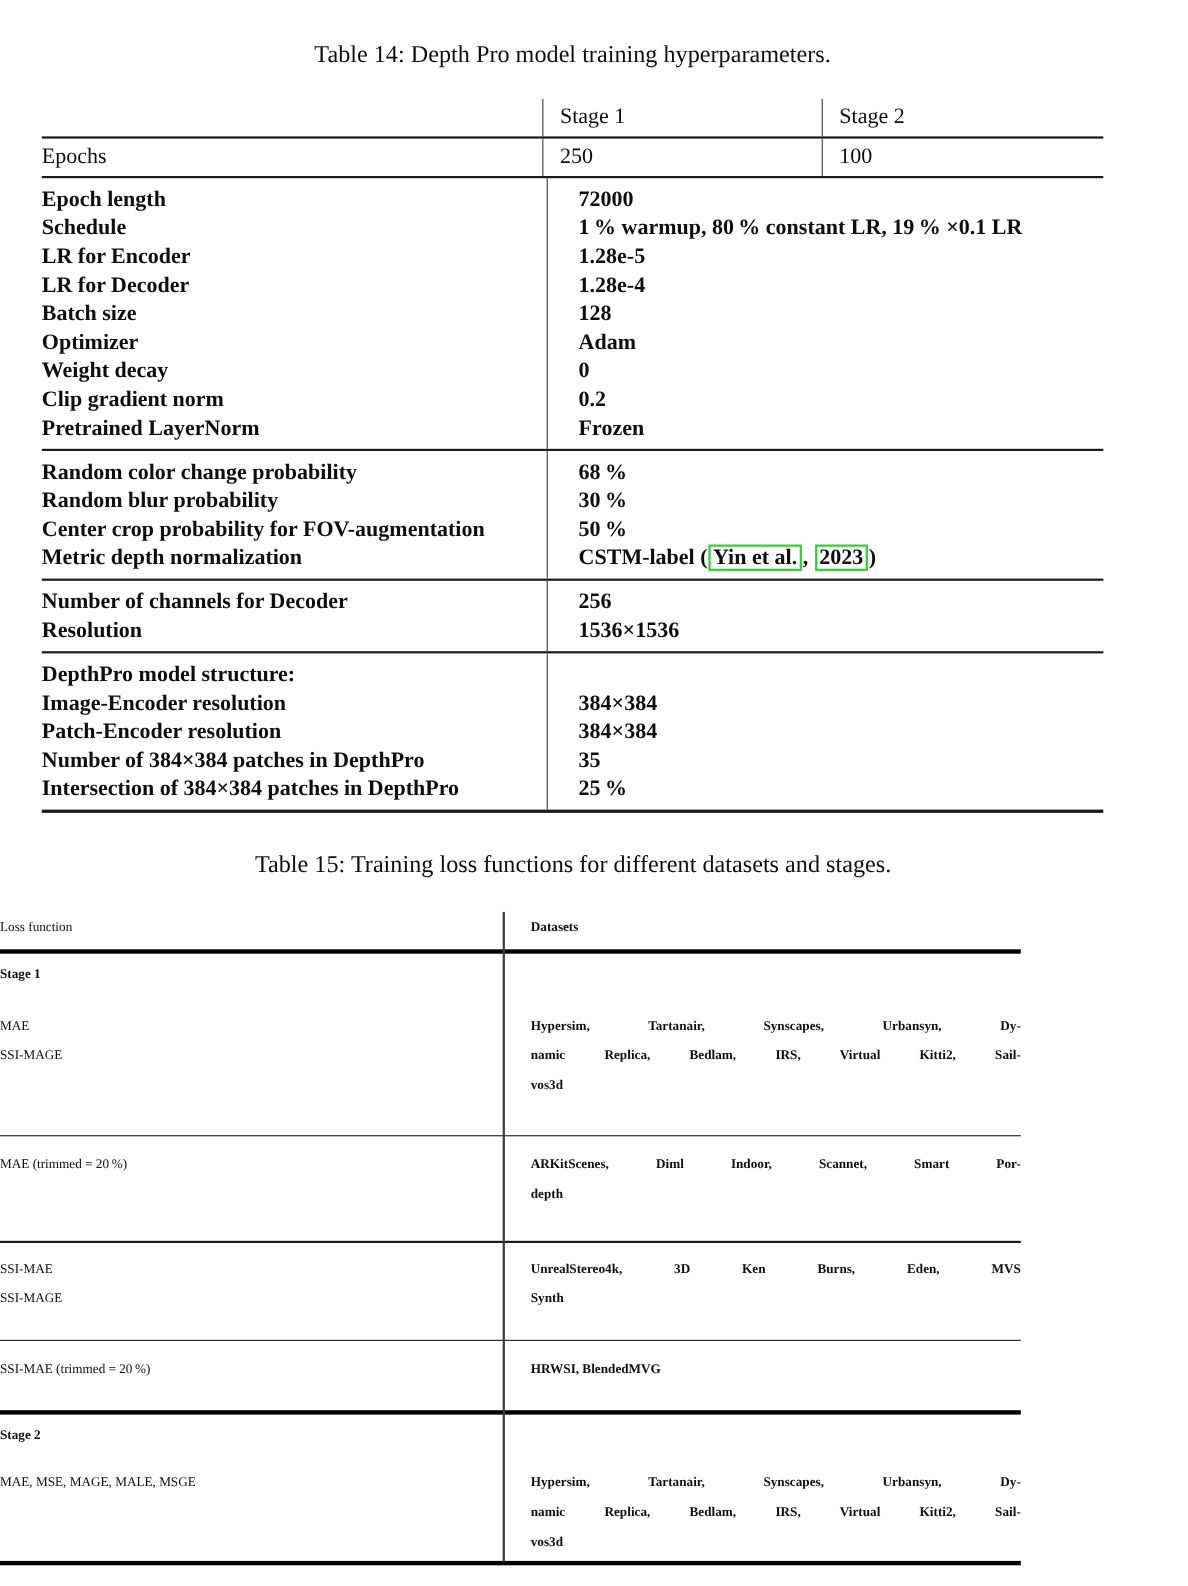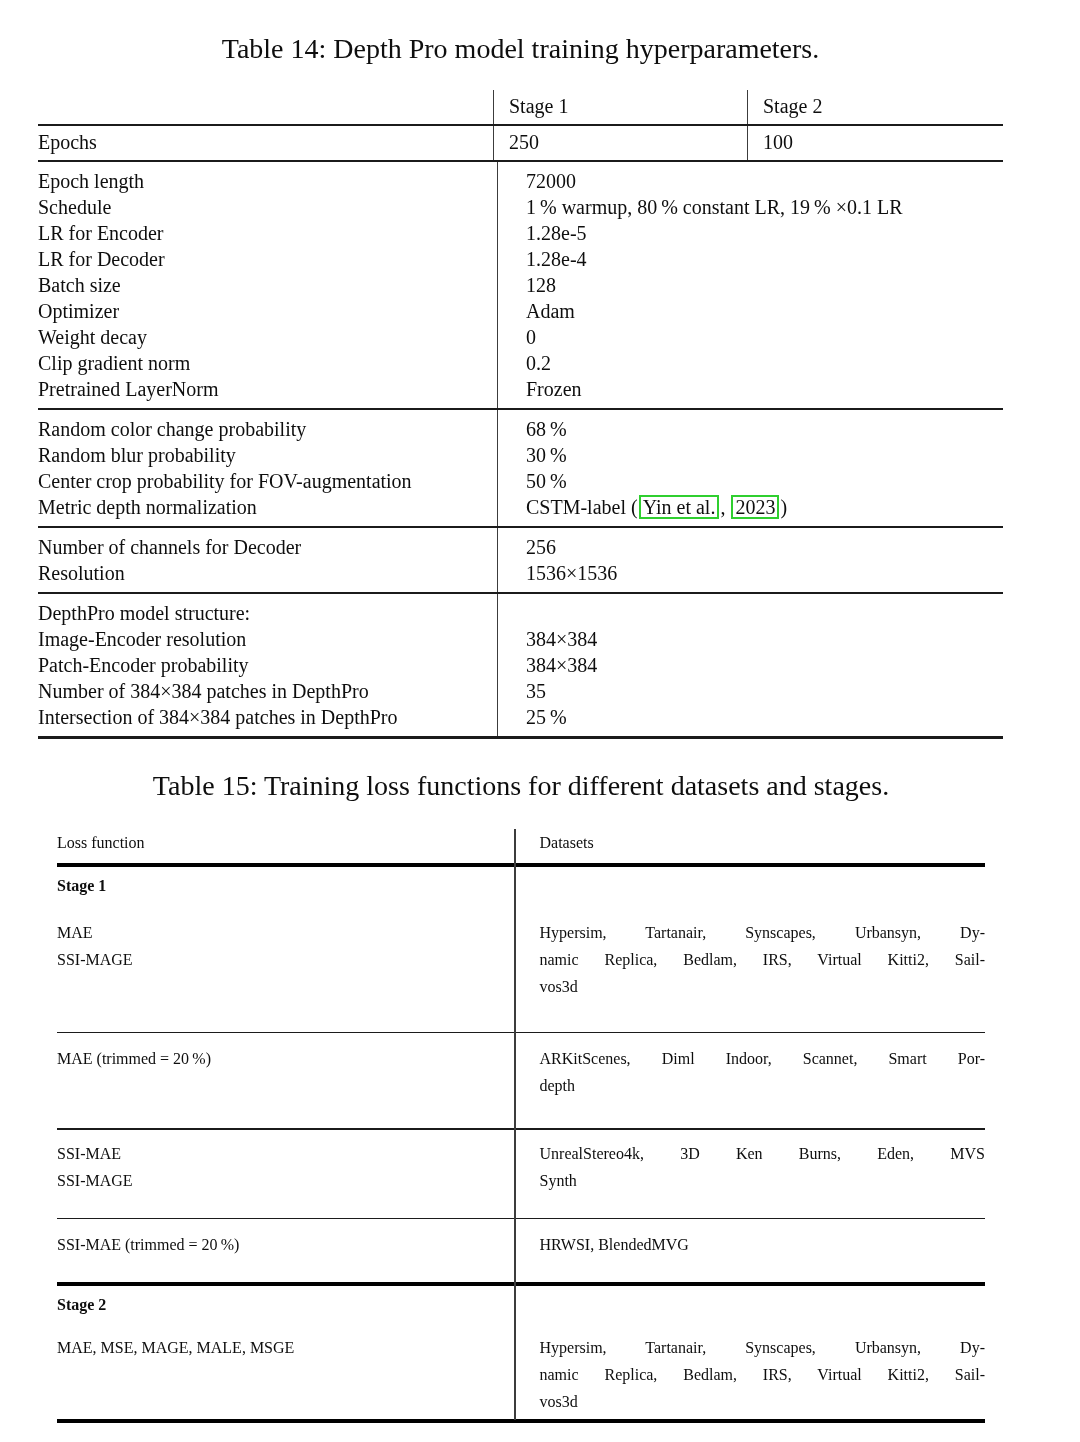--- a/index.html
+++ b/index.html
@@ -5,50 +5,50 @@
   html, body { margin:0; padding:0; background:#ffffff; }
   body {
     width:1080px; height:1442px; overflow:hidden;
     font-family:"Liberation Serif","DejaVu Serif",serif;
     color:#0e0e0e;
     -webkit-font-smoothing:antialiased;
   }
   .page { position:relative; padding-top:36px; }
 
   .caption {
-    font-size:28px; line-height:26px; text-align:center;
+    font-size:22px; line-height:26px; text-align:center;
   }
   .caption.t14c { margin-left:38px; width:965px; margin-bottom:28px; }
   .caption.t15c { margin-left:57px; width:928px; margin-top:34px; margin-bottom:28px; }
 
   
   .t14 { margin-left:38px; width:965px; font-size:20px; line-height:26px; }
   .rule { height:2px; background:#1b1b1b; }
   .rule.bottom14 { height:2.5px; }
   .t14-3col { display:grid; grid-template-columns:455px 254px 1fr; }
   .t14-3col > div { padding-top:3px; padding-bottom:5px; }
   .t14-3col .vcell { border-left:1.5px solid #3c3c3c; padding-left:15px; }
-  .t14-group { display:grid; grid-template-columns:459px 1fr; }
+  .t14-group { display:grid; grid-template-columns:459px 1fr;font-weight:bold; }
   .t14-group .gcol { padding-top:6px; padding-bottom:6px; }
   .t14-group .gright { border-left:1.5px solid #3c3c3c; padding-left:28px; }
   .t14-group .lrow, .t14-group .vrow { min-height:26px; }
 
   .cite-box {
     display:inline-block;
     border:2px solid #2fcf2f;
     padding:0 2px; margin:0 1px;
     line-height:20px;
     cursor:pointer;
   }
 
   
-  .t15 { position:relative; margin-left:57px; width:928px; font-size:16px; line-height:27px; }
+  .t15 { position:relative; width:928px; font-size:12px; line-height:27px; }
   .t15-vbar { position:absolute; left:457px; top:2px; bottom:3px; width:1.5px; background:#3c3c3c; }
   .t15-row { display:grid; grid-template-columns:458.5px 1fr; }
-  .t15-row .c2 { padding-left:24px; }
+  .t15-row .c2 { padding-left:24px;font-weight:bold; }
   .t15-row.head { padding-top:2px; padding-bottom:7px; }
   .rule-thick { height:4px; background:#000; }
   .rule-thin { height:1.5px; background:#1b1b1b; }
   .t15-row.stage { padding-top:5px; }
   .t15-row.stage .c1 { font-weight:bold; }
   .t15-row.data { padding-top:14px; padding-bottom:24px; }
   .t15-row.data.first { padding-top:20px; padding-bottom:32px; }
   .t15-row.data.r2 { padding-top:12px; padding-bottom:29px; }
   .t15-row.data.r3 { padding-top:10px; padding-bottom:24px; }
   .t15-row.data.r4 { padding-top:12px; padding-bottom:24px; }
@@ -132,21 +132,21 @@
         <div class="vrow">256</div>
         <div class="vrow">1536×1536</div>
       </div>
     </div>
     <div class="rule"></div>
 
     <div class="t14-group">
       <div class="gcol">
         <div class="lrow">DepthPro model structure:</div>
         <div class="lrow">Image-Encoder resolution</div>
-        <div class="lrow">Patch-Encoder probability</div>
+        <div class="lrow">Patch-Encoder resolution</div>
         <div class="lrow">Number of 384×384 patches in DepthPro</div>
         <div class="lrow">Intersection of 384×384 patches in DepthPro</div>
       </div>
       <div class="gcol gright">
         <div class="vrow"></div>
         <div class="vrow">384×384</div>
         <div class="vrow">384×384</div>
         <div class="vrow">35</div>
         <div class="vrow">25 %</div>
       </div>

